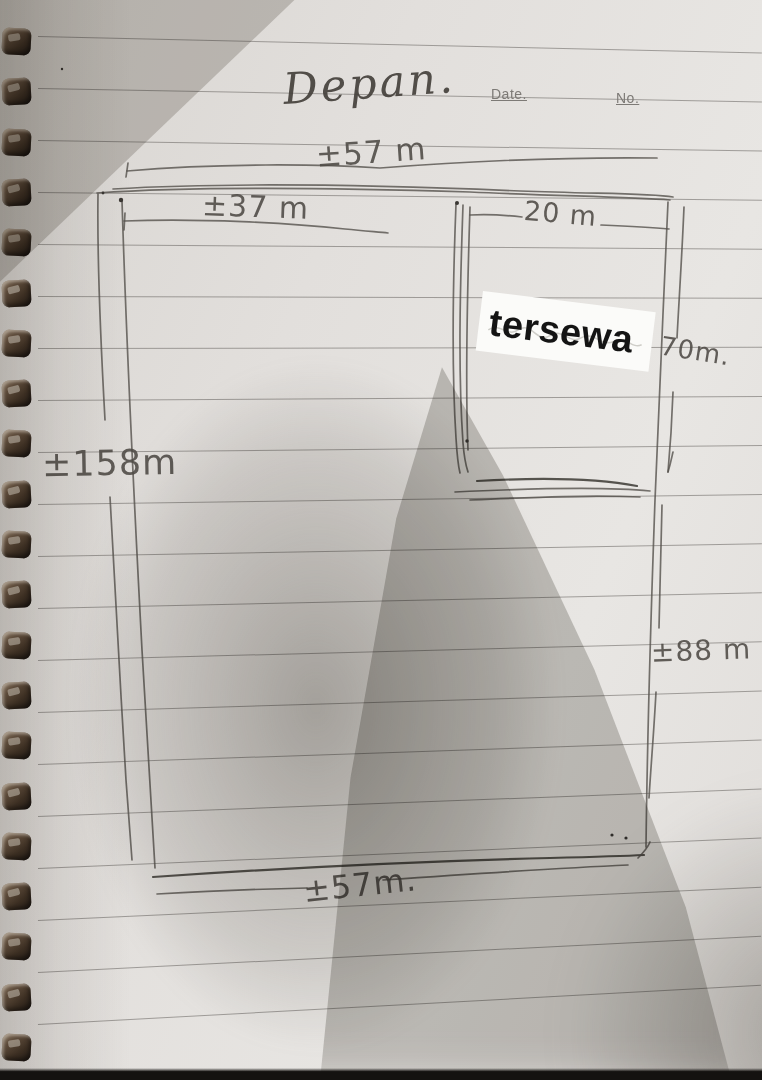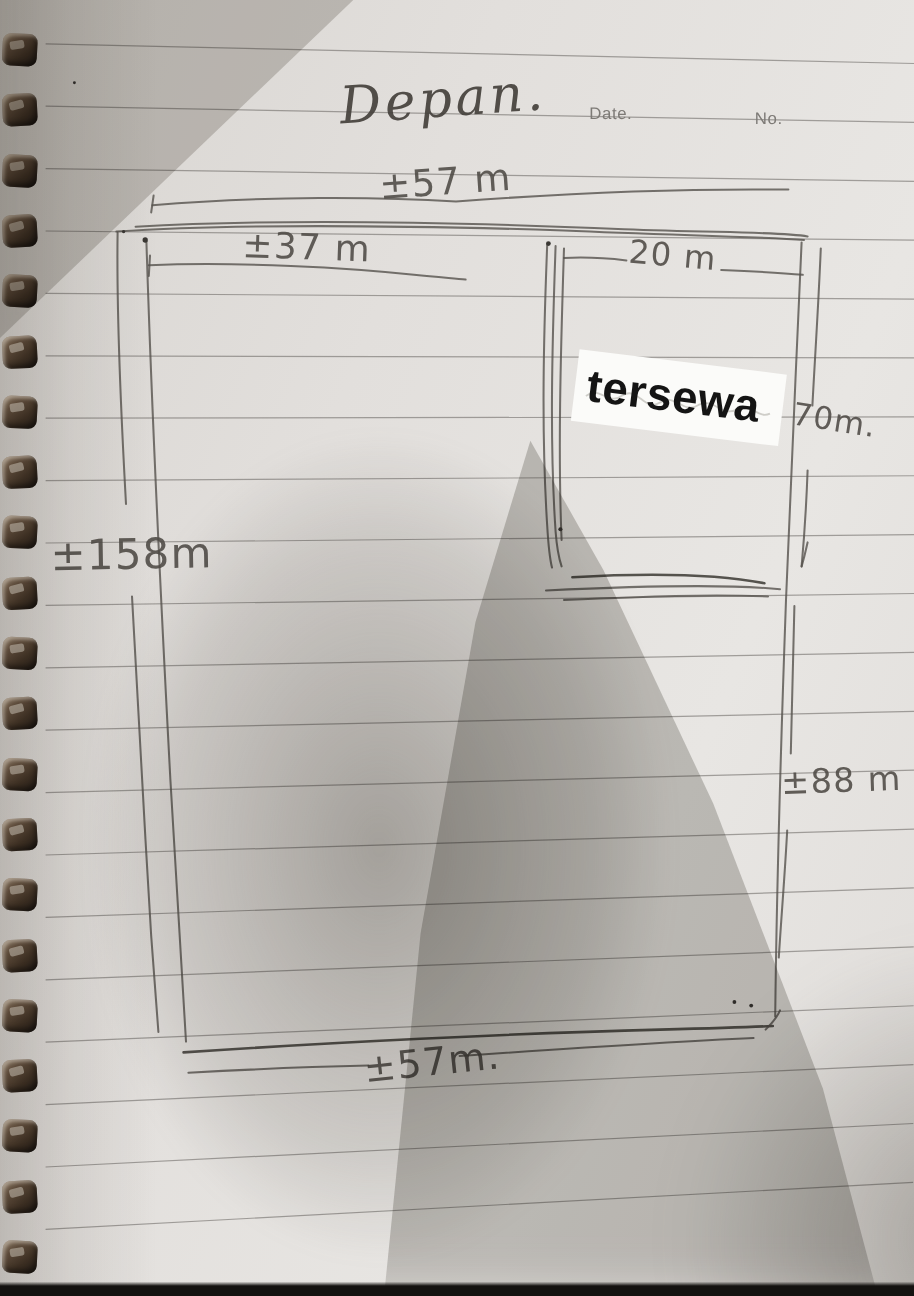--- a/index.html
+++ b/index.html
@@ -14,22 +14,22 @@
   
   .ring{position:absolute;left:2px;width:29px;height:27px;border-radius:7px;
     background:linear-gradient(140deg,#9b8770 5%,#6b5744 30%,#443527 65%,#2a211a 92%);
     box-shadow:inset 2px 2px 3px rgba(255,248,235,.5),inset -2px -3px 4px rgba(0,0,0,.4);}
   .ring::after{content:"";position:absolute;left:6px;top:6px;width:12px;height:7px;
     background:rgba(225,218,205,.55);border-radius:2px;transform:rotate(-12deg);}
   
   .title{position:absolute;left:283px;top:58px;font-family:"DejaVu Serif",serif;
     font-style:italic;font-size:43px;color:#45413c;letter-spacing:3px;
     transform:rotate(-4deg);white-space:nowrap;opacity:.92;}
-  .printed{position:absolute;font-size:14px;color:#7d7a76;letter-spacing:.5px;}
-  .lbl-date{left:491px;top:86px;} .lbl-no{left:629px;top:90px;}
+  .printed{position:absolute;font-size:14px;color:#7d7a76;letter-spacing:.5px;text-decoration:underline;}
+  .lbl-date{left:491px;top:86px;} .lbl-no{left:616px;top:90px;}
   
   .hw{position:absolute;font-family:"DejaVu Sans",sans-serif;color:#4e4a45;
     opacity:.88;letter-spacing:1px;white-space:nowrap;line-height:1;}
   .hw-top    {left:316px;top:137px;font-size:31px;transform:rotate(-4deg);}
   .hw-37     {left:202px;top:192px;font-size:30px;transform:rotate(2deg);}
   .hw-20     {left:524px;top:200px;font-size:27px;transform:rotate(5deg);}
   .hw-70     {left:660px;top:338px;font-size:26px;transform:rotate(9deg);}
   .hw-158    {left:42px; top:446px;font-size:35px;transform:rotate(-1deg);}
   .hw-88     {left:651px;top:637px;font-size:28px;transform:rotate(-2deg);}
   .hw-bottom {left:303px;top:869px;font-size:32px;transform:rotate(-6deg);}

